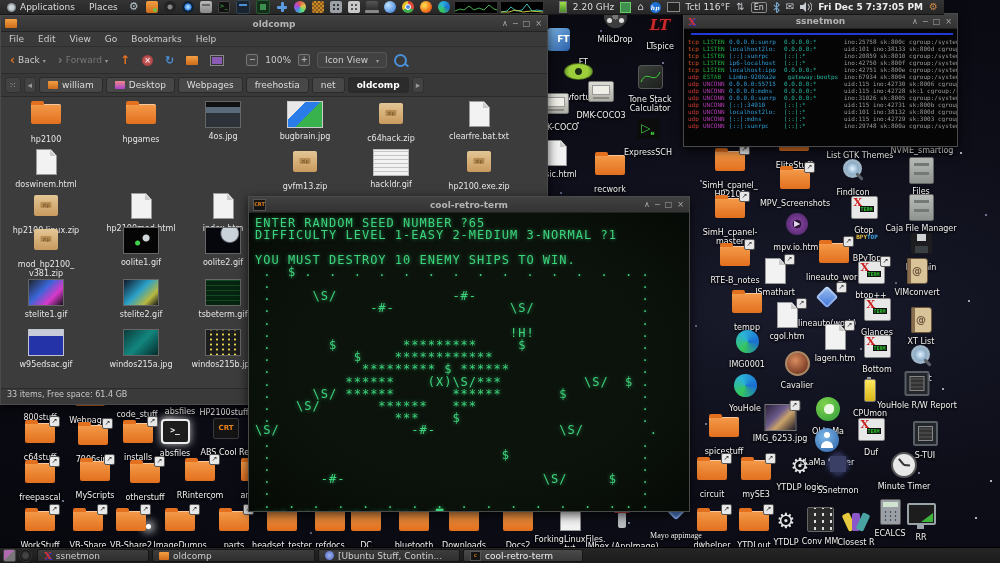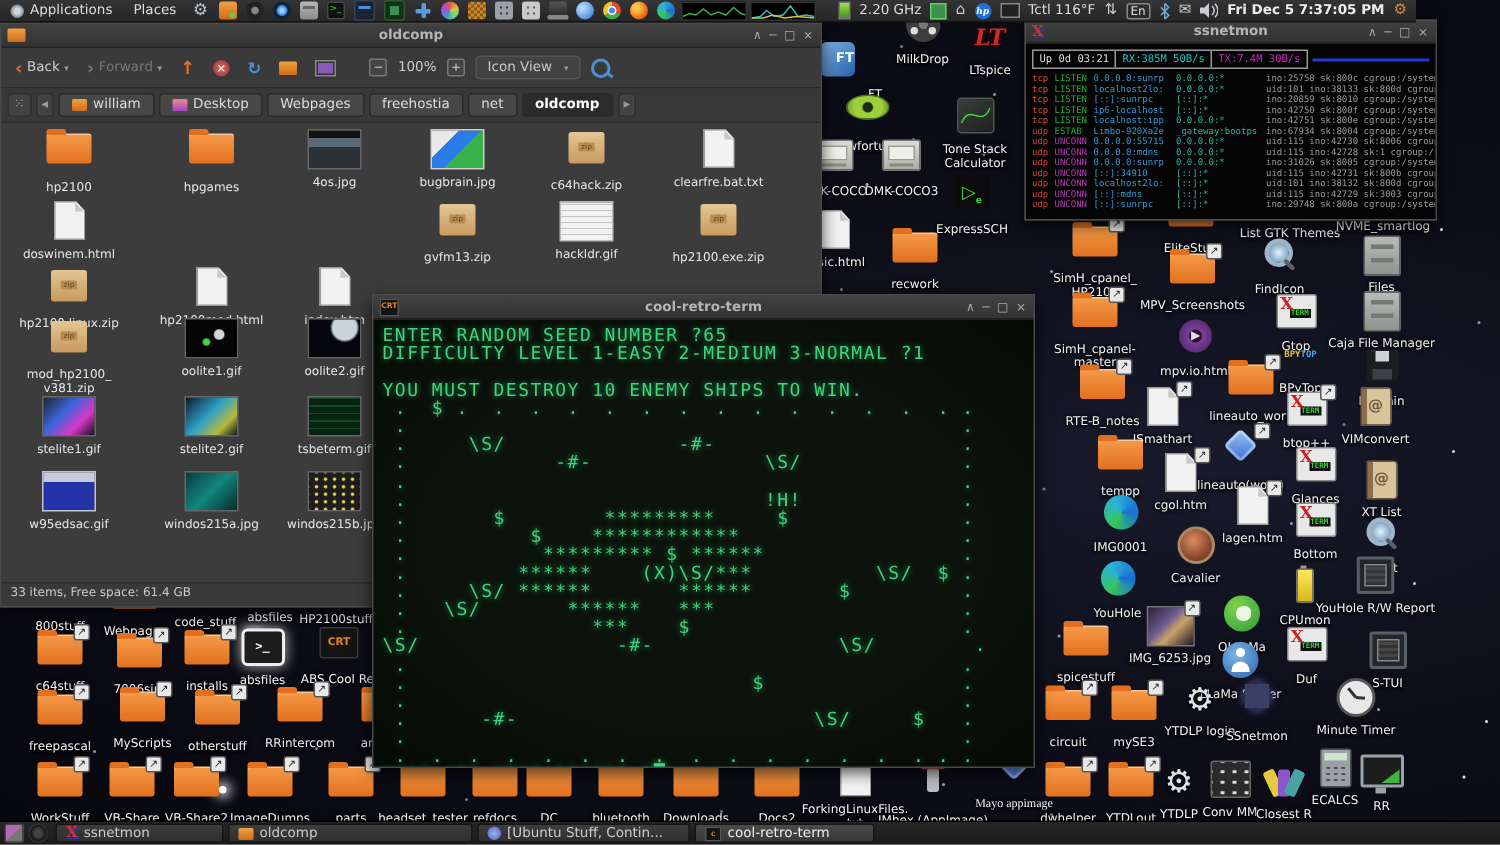--- a/index.html
+++ b/index.html
@@ -263,21 +263,21 @@
           </svg></div>
       </div>
       <div class="dlabel">Tone Stack<br>Calculator</div>
     </div>
     <div class="dicon" style="left: 556px; top: 90px;">
       <div class="ic">
         <div class="k-comp" style=""></div>
       </div>
       <div class="dlabel">DMK-COCO</div>
     </div>
-    <div class="dicon" style="left: 601px; top: 90px;">
+    <div class="dicon" style="left: 601px; top: 78px;">
       <div class="ic">
         <div class="k-comp" style=""></div>
       </div>
       <div class="dlabel">DMK-COCO3</div>
     </div>
     <div class="dicon" style="left: 648px; top: 115px; width: 70px;">
       <div class="ic">
         <div class="k-sch" style="">▷<sub style="font-size:6px">e</sub></div>
       </div>
       <div class="dlabel">ExpressSCH</div>
@@ -816,20 +816,28 @@
   <div class="tbar">
     <span class="ticon mini-folder"></span>
     <span class="title">oldcomp</span>
     <span class="wctl">
       <span>∧</span>
       <span>─</span>
       <span>□</span>
       <span>×</span>
     </span>
   </div>
+  <div id="filer-menubar">
+      <span>File</span>
+      <span>Edit</span>
+      <span>View</span>
+      <span>Go</span>
+      <span>Bookmarks</span>
+      <span>Help</span>
+    </div>
   <div id="filer-toolbar">
     <span class="tbbtn">
       <span class="arr-orange">‹</span>
       <span>Back</span>
       <span class="dd">▾</span>
     </span>
     <span class="tbbtn" style="color:#777">
       <span class="arr-grey">›</span>
       <span>Forward</span>
       <span class="dd">▾</span>
@@ -1085,25 +1093,20 @@
     <span class="title">ssnetmon</span>
     <span class="wctl">
       <span>∧</span>
       <span>─</span>
       <span>□</span>
       <span>×</span>
     </span>
   </div>
   <div id="net-body">
     <div class="nm-head">
-      <span class="nm-box">
-        <span class="nm-seg nm-up">Up 0d 03:21</span>
-        <span class="nm-seg nm-rx">RX:385M 50B/s</span>
-        <span class="nm-seg nm-tx">TX:7.4M 30B/s</span>
-      </span>
       <span class="nm-line"></span>
     </div>
     <div id="net-rows">
         <div class="nm-row">
           <span class="p tcp">tcp</span>
           <span class="s g">LISTEN</span>
           <span class="l">0.0.0.0:sunrp</span>
           <span class="r">0.0.0.0:*</span>
           <span class="i">ino:25758 sk:800c cgroup:/system.slice/rpcb</span>
         </div>

